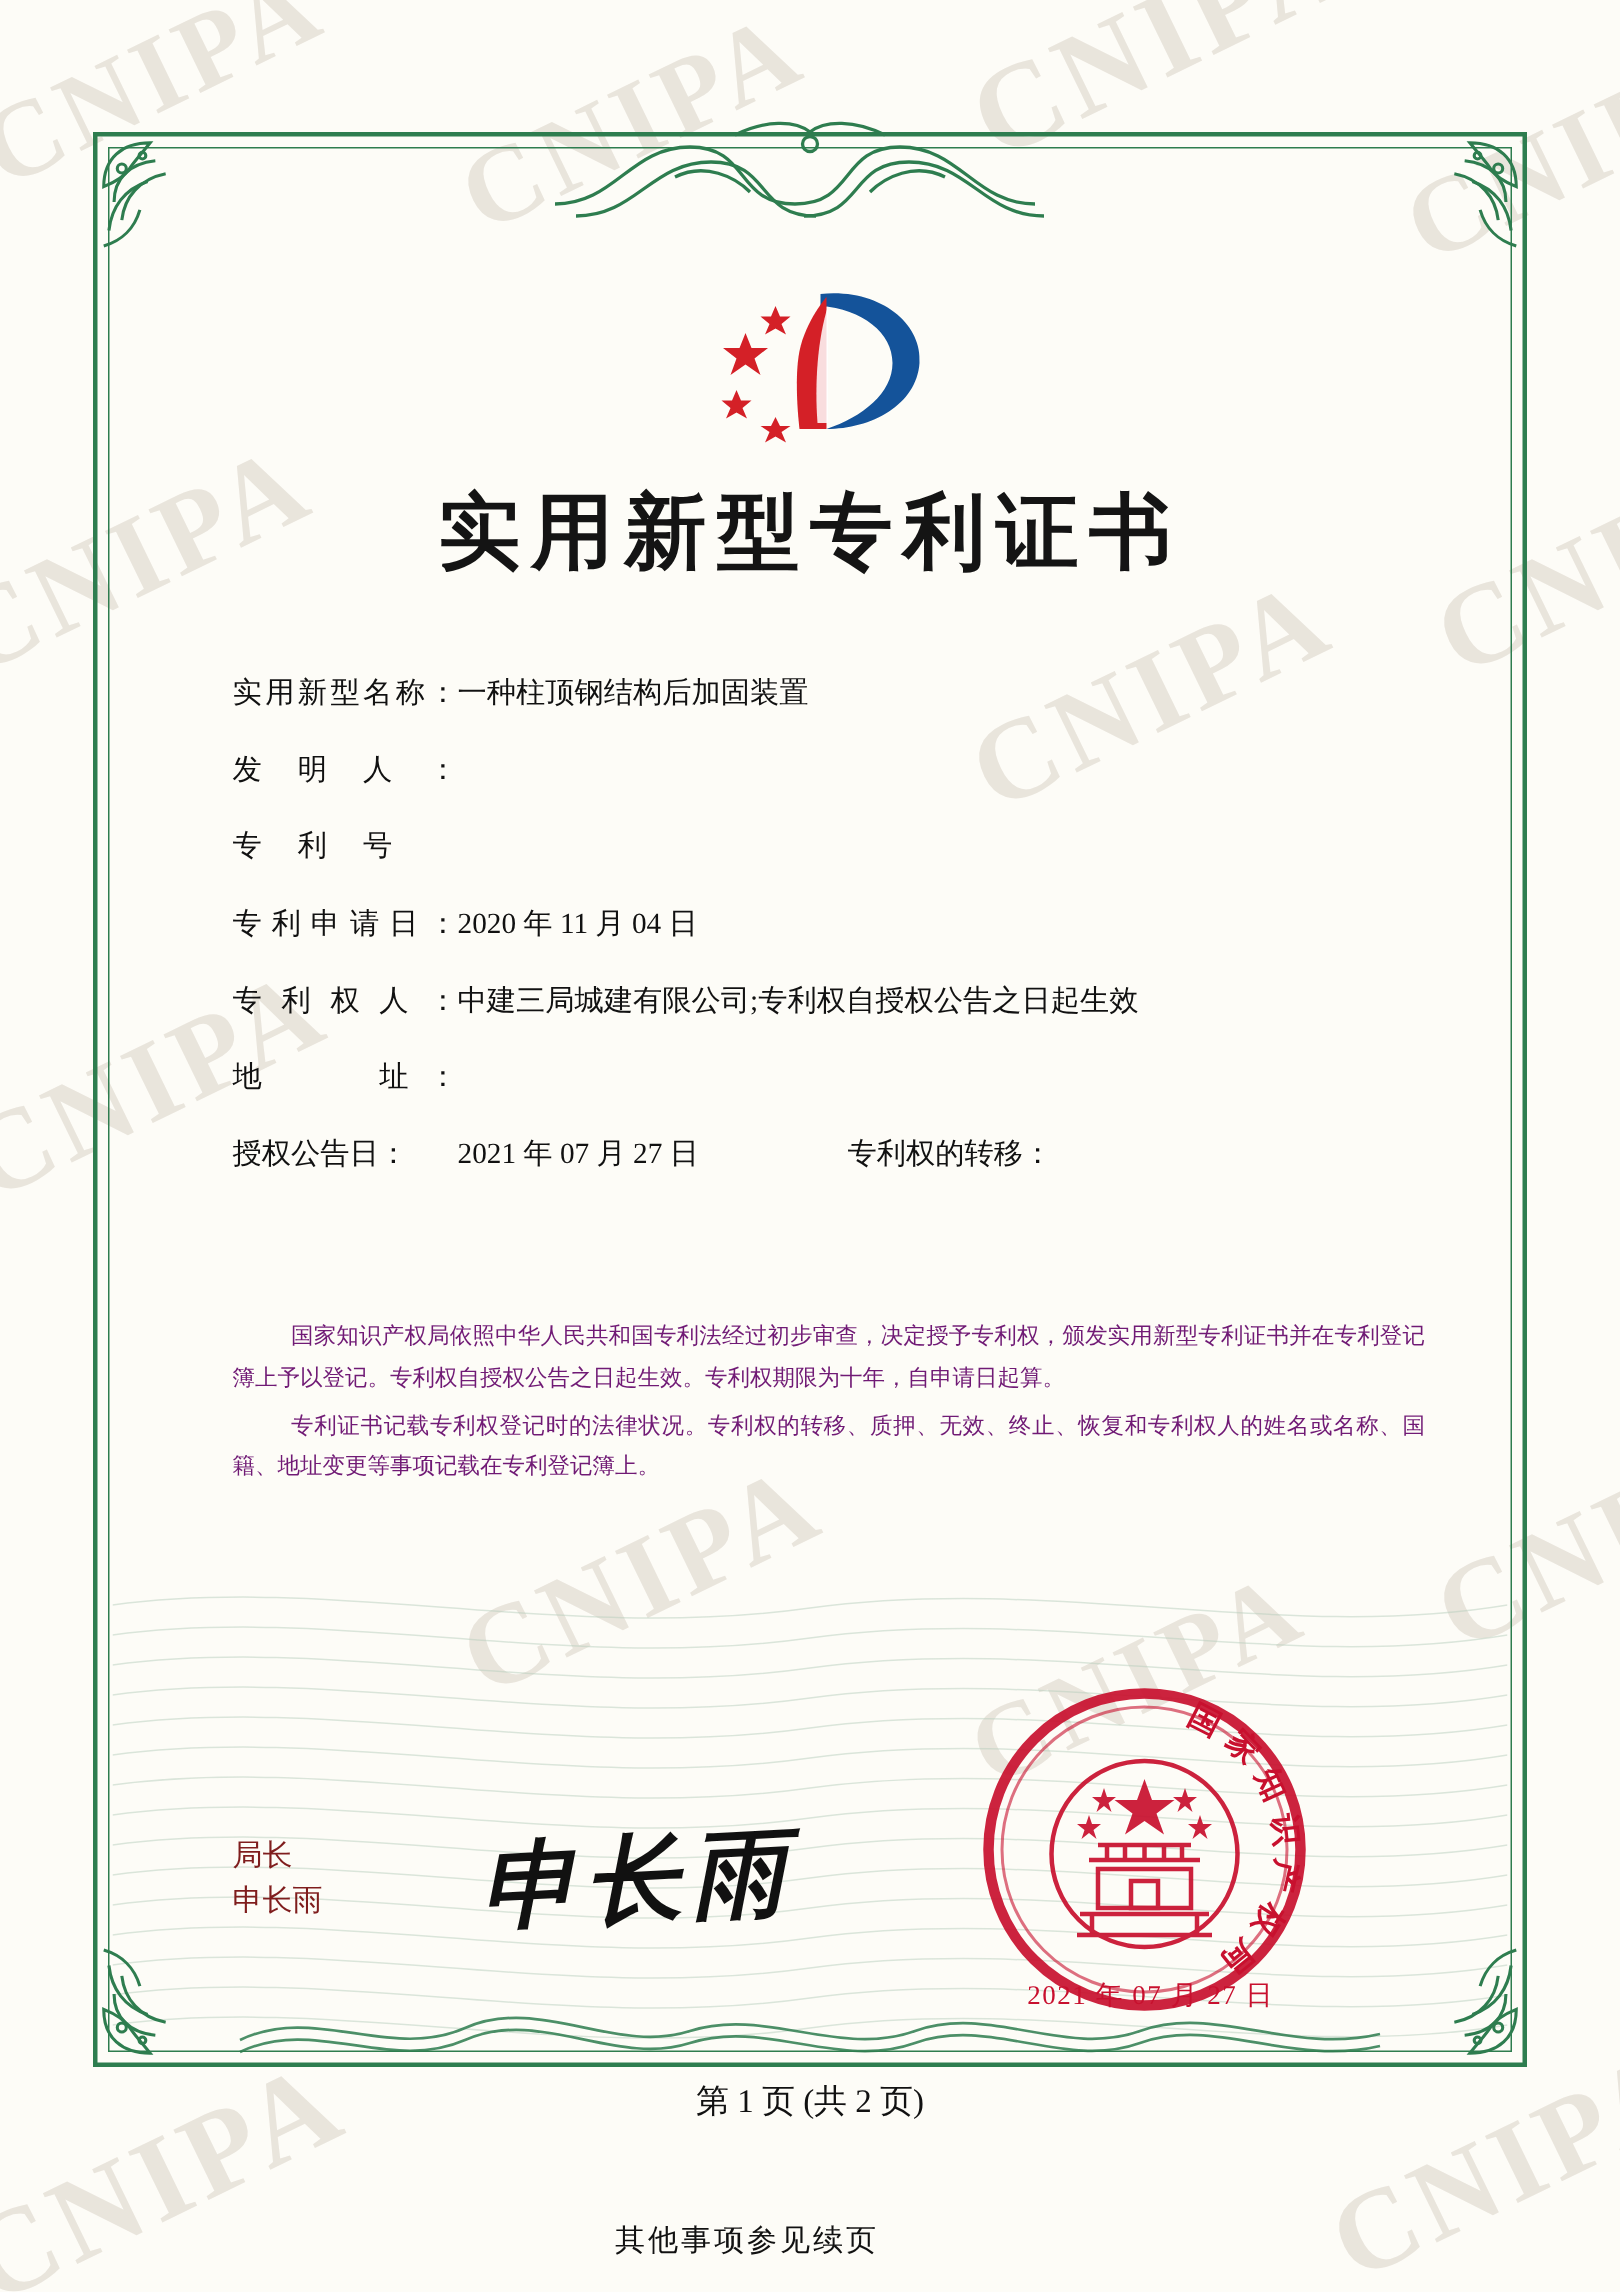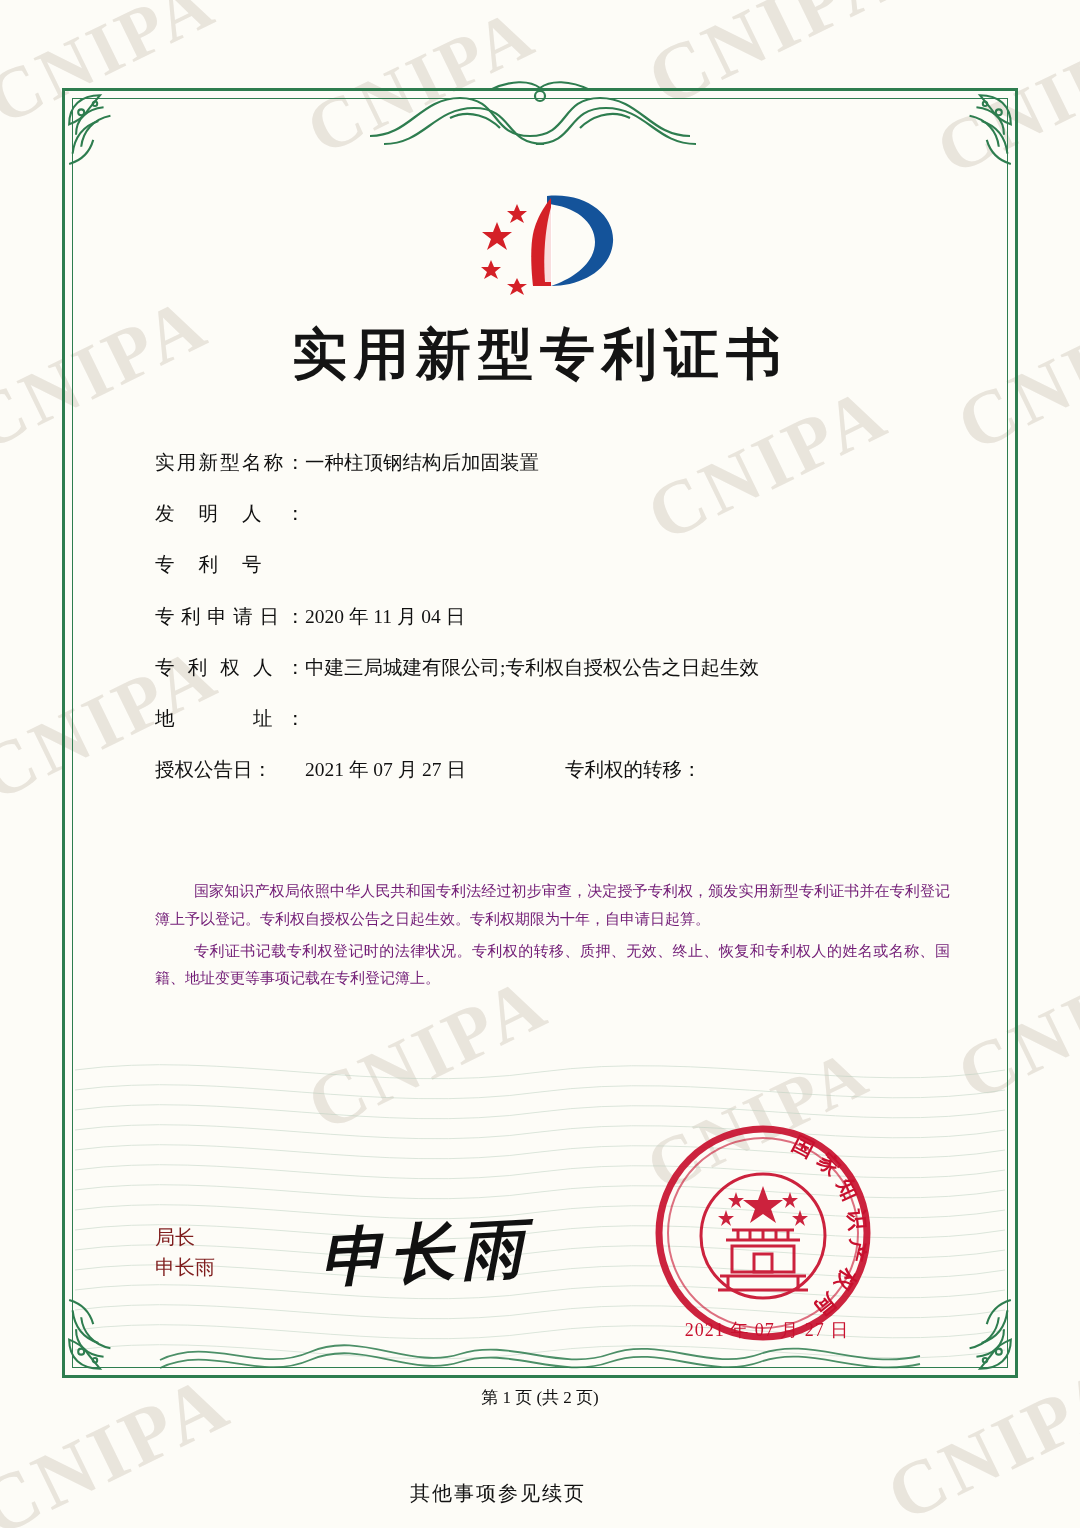--- a/index.html
+++ b/index.html
@@ -224,21 +224,21 @@
     font-family: "Liberation Serif", serif;
   }
 
   
   .page-no {
     position: absolute;
     top: 1386px;
     left: 0;
     width: 1080px;
     text-align: center;
-    font-size: 17px;
+    font-size: 22px;
     color: #111;
     z-index: 6;
   }
   .footer-note {
     position: absolute;
     top: 1480px;
     left: 0;
     width: 996px;
     text-align: center;
     font-size: 20px;

